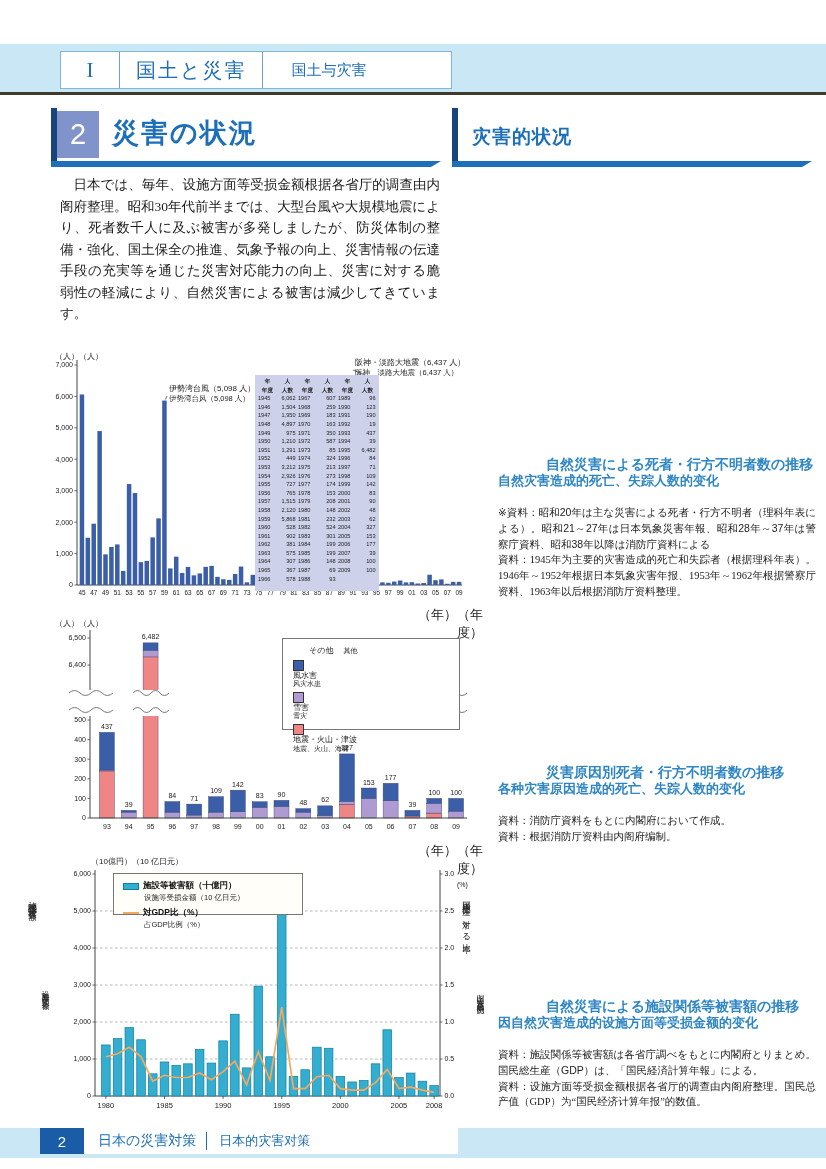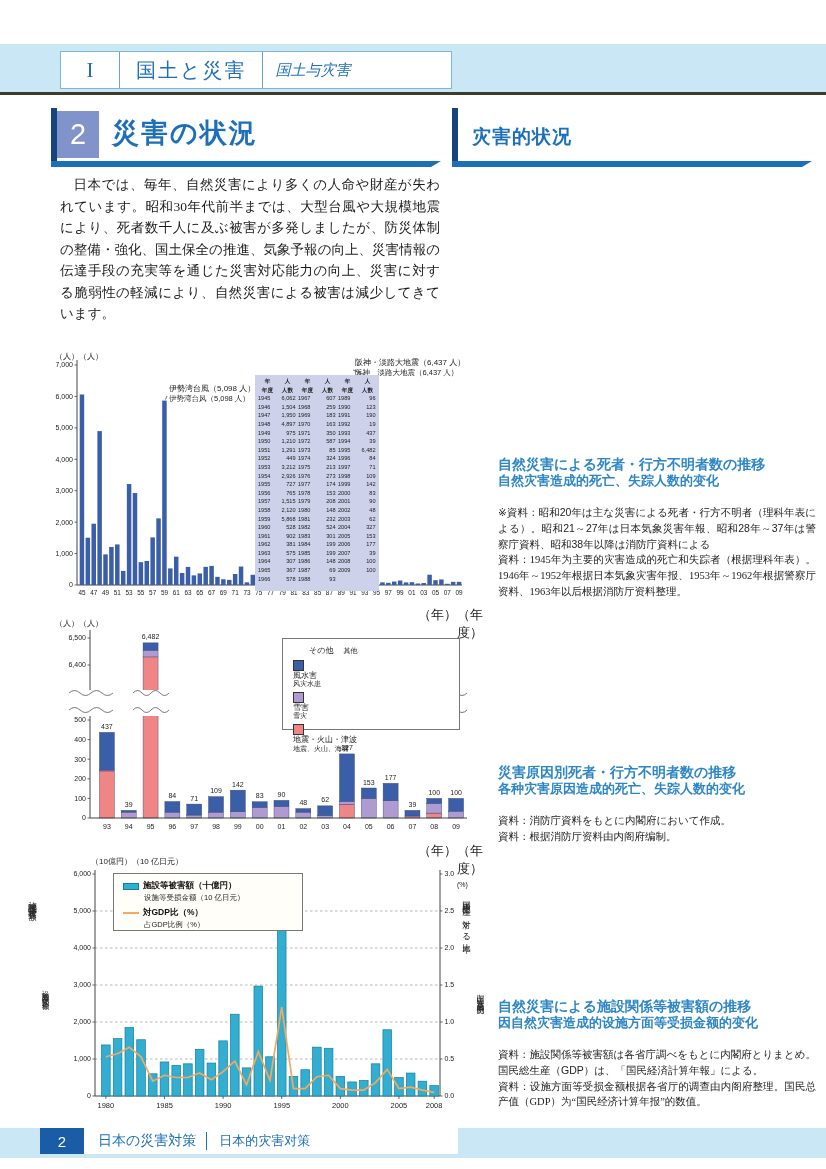--- a/index.html
+++ b/index.html
@@ -8,21 +8,21 @@
   svg{font-family:"Liberation Sans","DejaVu Sans",sans-serif;}
 
   
   .top-band{position:absolute;left:0;top:44px;width:826px;height:48px;background:var(--band-blue,#c9e7f5);}
   .top-box{position:absolute;left:60px;top:7px;width:392px;height:38px;background:#fff;border:1px solid #7fb6d4;
            display:flex;align-items:stretch;box-sizing:border-box;}
   .cell-i{width:58px;display:flex;align-items:center;justify-content:center;color:var(--accent-blue,#1d6fb8);
           font-family:"Liberation Serif","DejaVu Serif",serif;font-size:21px;border-right:1px solid #66a5cd;}
   .cell-ja{padding:0 16px;display:flex;align-items:center;font-size:20px;letter-spacing:2px;
            color:var(--accent-blue,#1d6fb8);border-right:1px solid #66a5cd;}
-  .cell-zh{padding:0 12px;display:flex;align-items:center;font-size:15px;color:var(--accent-blue,#1d6fb8);font-style:italic;}
+  .cell-zh{padding:0 28px;display:flex;align-items:center;font-size:15px;color:var(--accent-blue,#1d6fb8);}
   .top-rule{position:absolute;left:0;top:92px;width:826px;height:3px;background:var(--rule-dark,#3f3a2c);}
 
   
   .sec-accent-l{position:absolute;left:51px;top:108px;width:6px;height:59px;background:#17447e;}
   .sec-num{position:absolute;left:57px;top:111px;width:42px;height:47px;background:var(--number-box-blue,#8093cb);
            color:#fff;font-size:29px;display:flex;align-items:center;justify-content:center;}
   .sec-title-ja{position:absolute;left:112px;top:115px;font-size:27px;font-weight:bold;letter-spacing:2px;
                 color:var(--accent-blue,#1d6fb8);}
   .sec-line-l{position:absolute;left:51px;top:161px;width:390px;height:6px;background:var(--accent-blue,#1d6fb8);
               clip-path:polygon(0 0,100% 0,calc(100% - 10px) 100%,0 100%);}
@@ -60,37 +60,37 @@
   .legend2{position:absolute;left:227px;top:12px;width:178px;height:92px;border:1px solid #777;background:#fff;
            padding:6px 0 0 10px;box-sizing:border-box;}
   .lg-other{margin:0 0 3px 16px;font-size:8px;}
   .lg-other .zh{margin-left:10px;font-size:7px;}
   .lgrow{display:flex;margin-bottom:3px;flex-direction:column;}
   .lgsw{width:11px;height:11px;border:1px solid #333;margin-right:4px;flex:none;margin-top:1px;box-sizing:border-box;}
   .lgtxt .ja{font-size:8px;line-height:1.15;}
   .lgtxt .zh{font-size:7px;line-height:1.15;}
 
   
-  .legend3{position:absolute;left:58px;top:17px;width:190px;height:58px;border:1px solid #777;background:#fffef9;
+  .legend3{position:absolute;left:58px;top:17px;width:190px;height:42px;border:1px solid #777;background:#fffef9;
            padding:6px 0 0 9px;box-sizing:border-box;}
   .l3row{display:flex;align-items:center;}
   .sw-bar{width:16px;height:7px;border:1px solid #0f7fa0;margin-right:4px;flex:none;box-sizing:border-box;}
   .sw-line{width:16px;height:2px;margin-right:4px;flex:none;}
   .l3ja{font-size:8.5px;font-weight:bold;color:#111;}
   .l3sub{font-size:7.5px;margin:1px 0 4px 21px;color:#222;}
   .vlab{position:absolute;writing-mode:vertical-rl;letter-spacing:1.5px;color:#222;white-space:nowrap;}
   .vjl{left:-28px;top:38px;font-size:8.5px;}
   .vzl{left:-15px;top:128px;font-size:7.5px;}
   .vjr{left:406px;top:38px;font-size:8.5px;}
   .vzr{left:420px;top:132px;font-size:7.5px;}
 
   
   .sb{position:absolute;left:498px;width:318px;}
   #sb1{top:455px;} #sb2{top:763px;} #sb3{top:997px;}
-  .sb-title-ja{color:var(--sidebar-title-blue,#2e86c4);font-weight:bold;font-size:14px;line-height:1.3;}
+  .sb-title-ja{color:var(--sidebar-title-blue,#2e86c4);font-weight:bold;font-size:14px;line-height:1.3;margin-left:48px;}
   .sb-title-zh{color:var(--sidebar-title-blue,#2e86c4);font-weight:bold;font-size:13px;line-height:1.3;}
   .sb-note-ja{margin-top:15px;font-size:10.5px;line-height:1.5;color:#222;text-align:justify;}
   .sb-note-zh{font-size:10.5px;line-height:1.5;color:#222;text-align:justify;
               font-family:"Liberation Serif","DejaVu Serif",serif;}
 
   
   .foot-band{position:absolute;left:0;top:1128px;width:826px;height:30px;background:var(--band-blue,#c9e7f5);}
   .foot-box{position:absolute;left:40px;top:0;width:418px;height:26px;background:#fff;display:flex;
             align-items:center;box-sizing:border-box;}
   .foot-num{width:44px;height:26px;background:var(--footer-box-blue,#1b5ca6);color:#fff;display:flex;
@@ -114,21 +114,21 @@
   <div class="top-rule"></div>
 
   <div class="sec-accent-l"></div>
   <div class="sec-num">2</div>
   <div class="sec-title-ja">災害の状況</div>
   <div class="sec-line-l"></div>
   <div class="sec-accent-r"></div>
   <div class="sec-title-zh">灾害的状况</div>
   <div class="sec-line-r"></div>
 
-  <div class="intro intro-ja">日本では、毎年、自然災害により多くの人命や財産が失われています。昭和30年代前半までは、大型台風や大規模地震により、死者数千人に及ぶ被害が多発しましたが、防災体制の整備・強化、国土保全の推進、気象予報の向上、災害情報の伝達手段の充実等を通じた災害対応能力の向上、災害に対する脆弱性の軽減により、自然災害による被害は減少してきています。</div>
+  <div class="intro intro-ja">日本では、毎年、设施方面等受损金额根据各省厅的调查由内阁府整理。昭和30年代前半までは、大型台風や大規模地震により、死者数千人に及ぶ被害が多発しましたが、防災体制の整備・強化、国土保全の推進、気象予報の向上、災害情報の伝達手段の充実等を通じた災害対応能力の向上、災害に対する脆弱性の軽減により、自然災害による被害は減少してきています。</div>
 
   <div class="chart" id="chart1">
     <svg id="c1svg" width="430" height="280">
         <line x1="22" y1="8" x2="22" y2="233" stroke="#444" stroke-width="1"></line>
         <line x1="22" y1="233" x2="407" y2="233" stroke="#444" stroke-width="1"></line>
         <line x1="19.5" y1="233" x2="22" y2="233" stroke="#444" stroke-width="0.8"></line>
         <text x="18" y="235.4" font-size="7" text-anchor="end" fill="#222">0</text>
         <line x1="19.5" y1="201.57142857142856" x2="22" y2="201.57142857142856" stroke="#444" stroke-width="0.8"></line>
         <text x="18" y="203.97142857142856" font-size="7" text-anchor="end" fill="#222">1,000</text>
         <line x1="19.5" y1="170.14285714285714" x2="22" y2="170.14285714285714" stroke="#444" stroke-width="0.8"></line>

